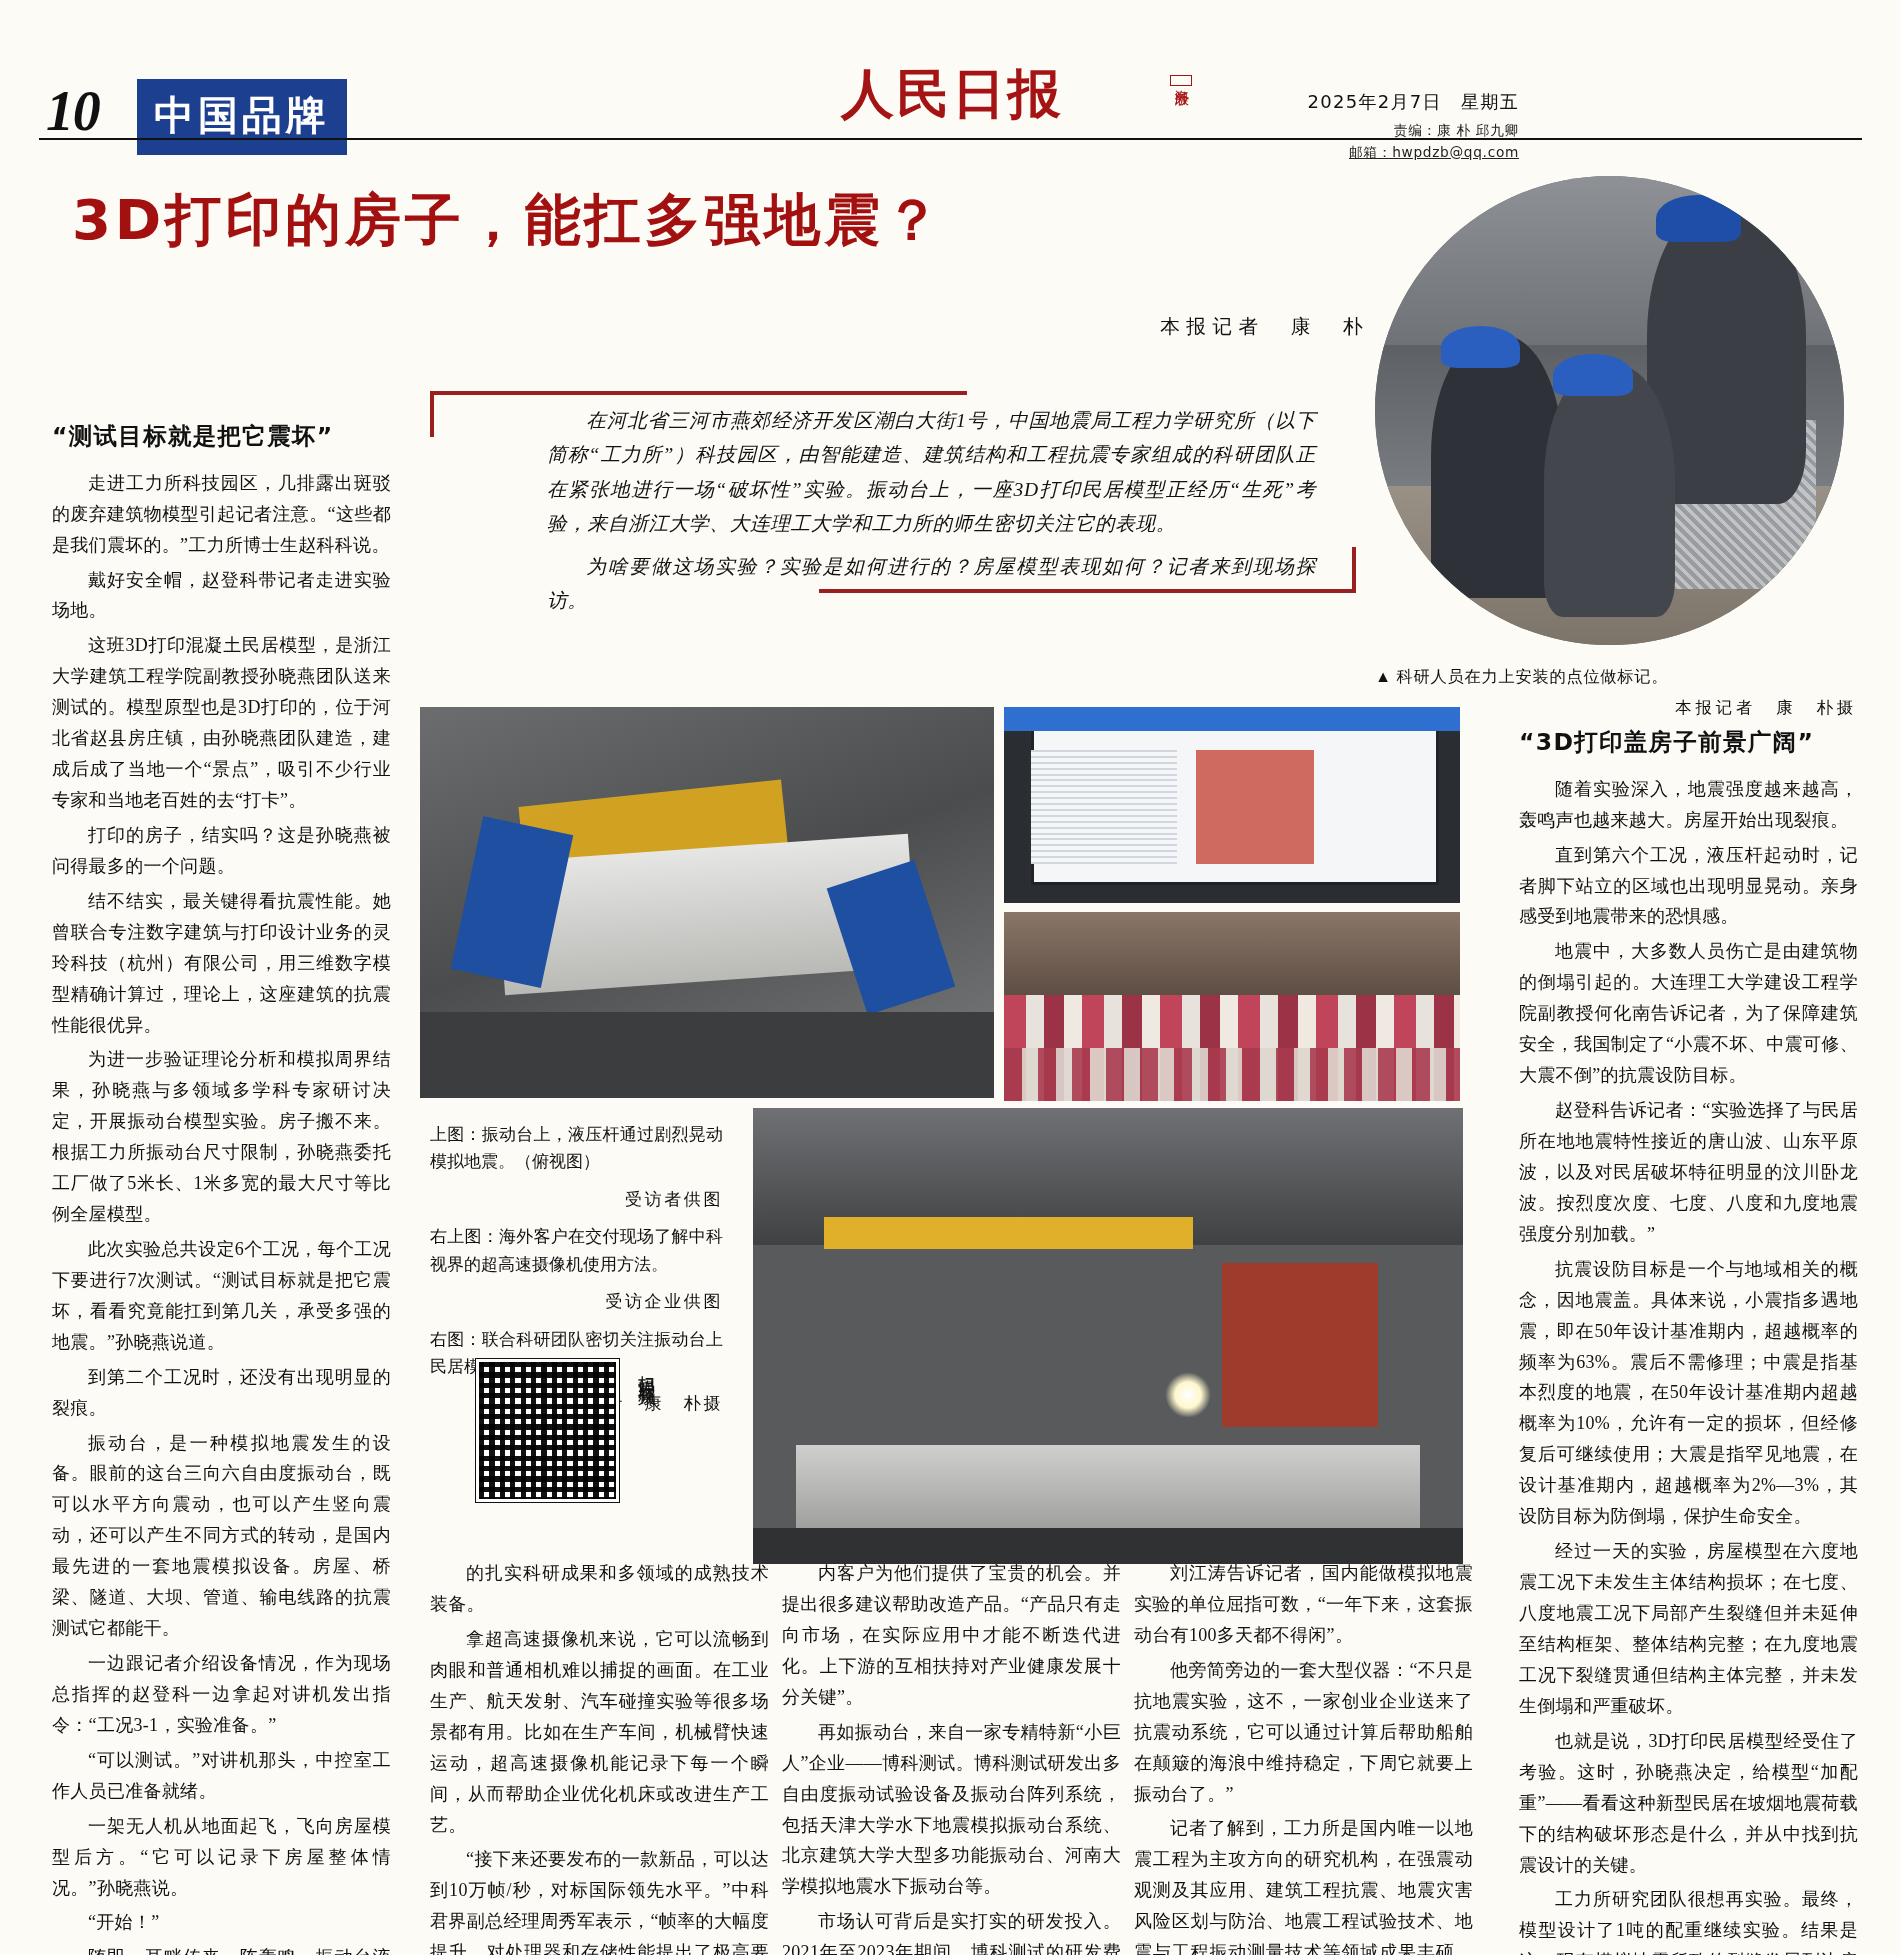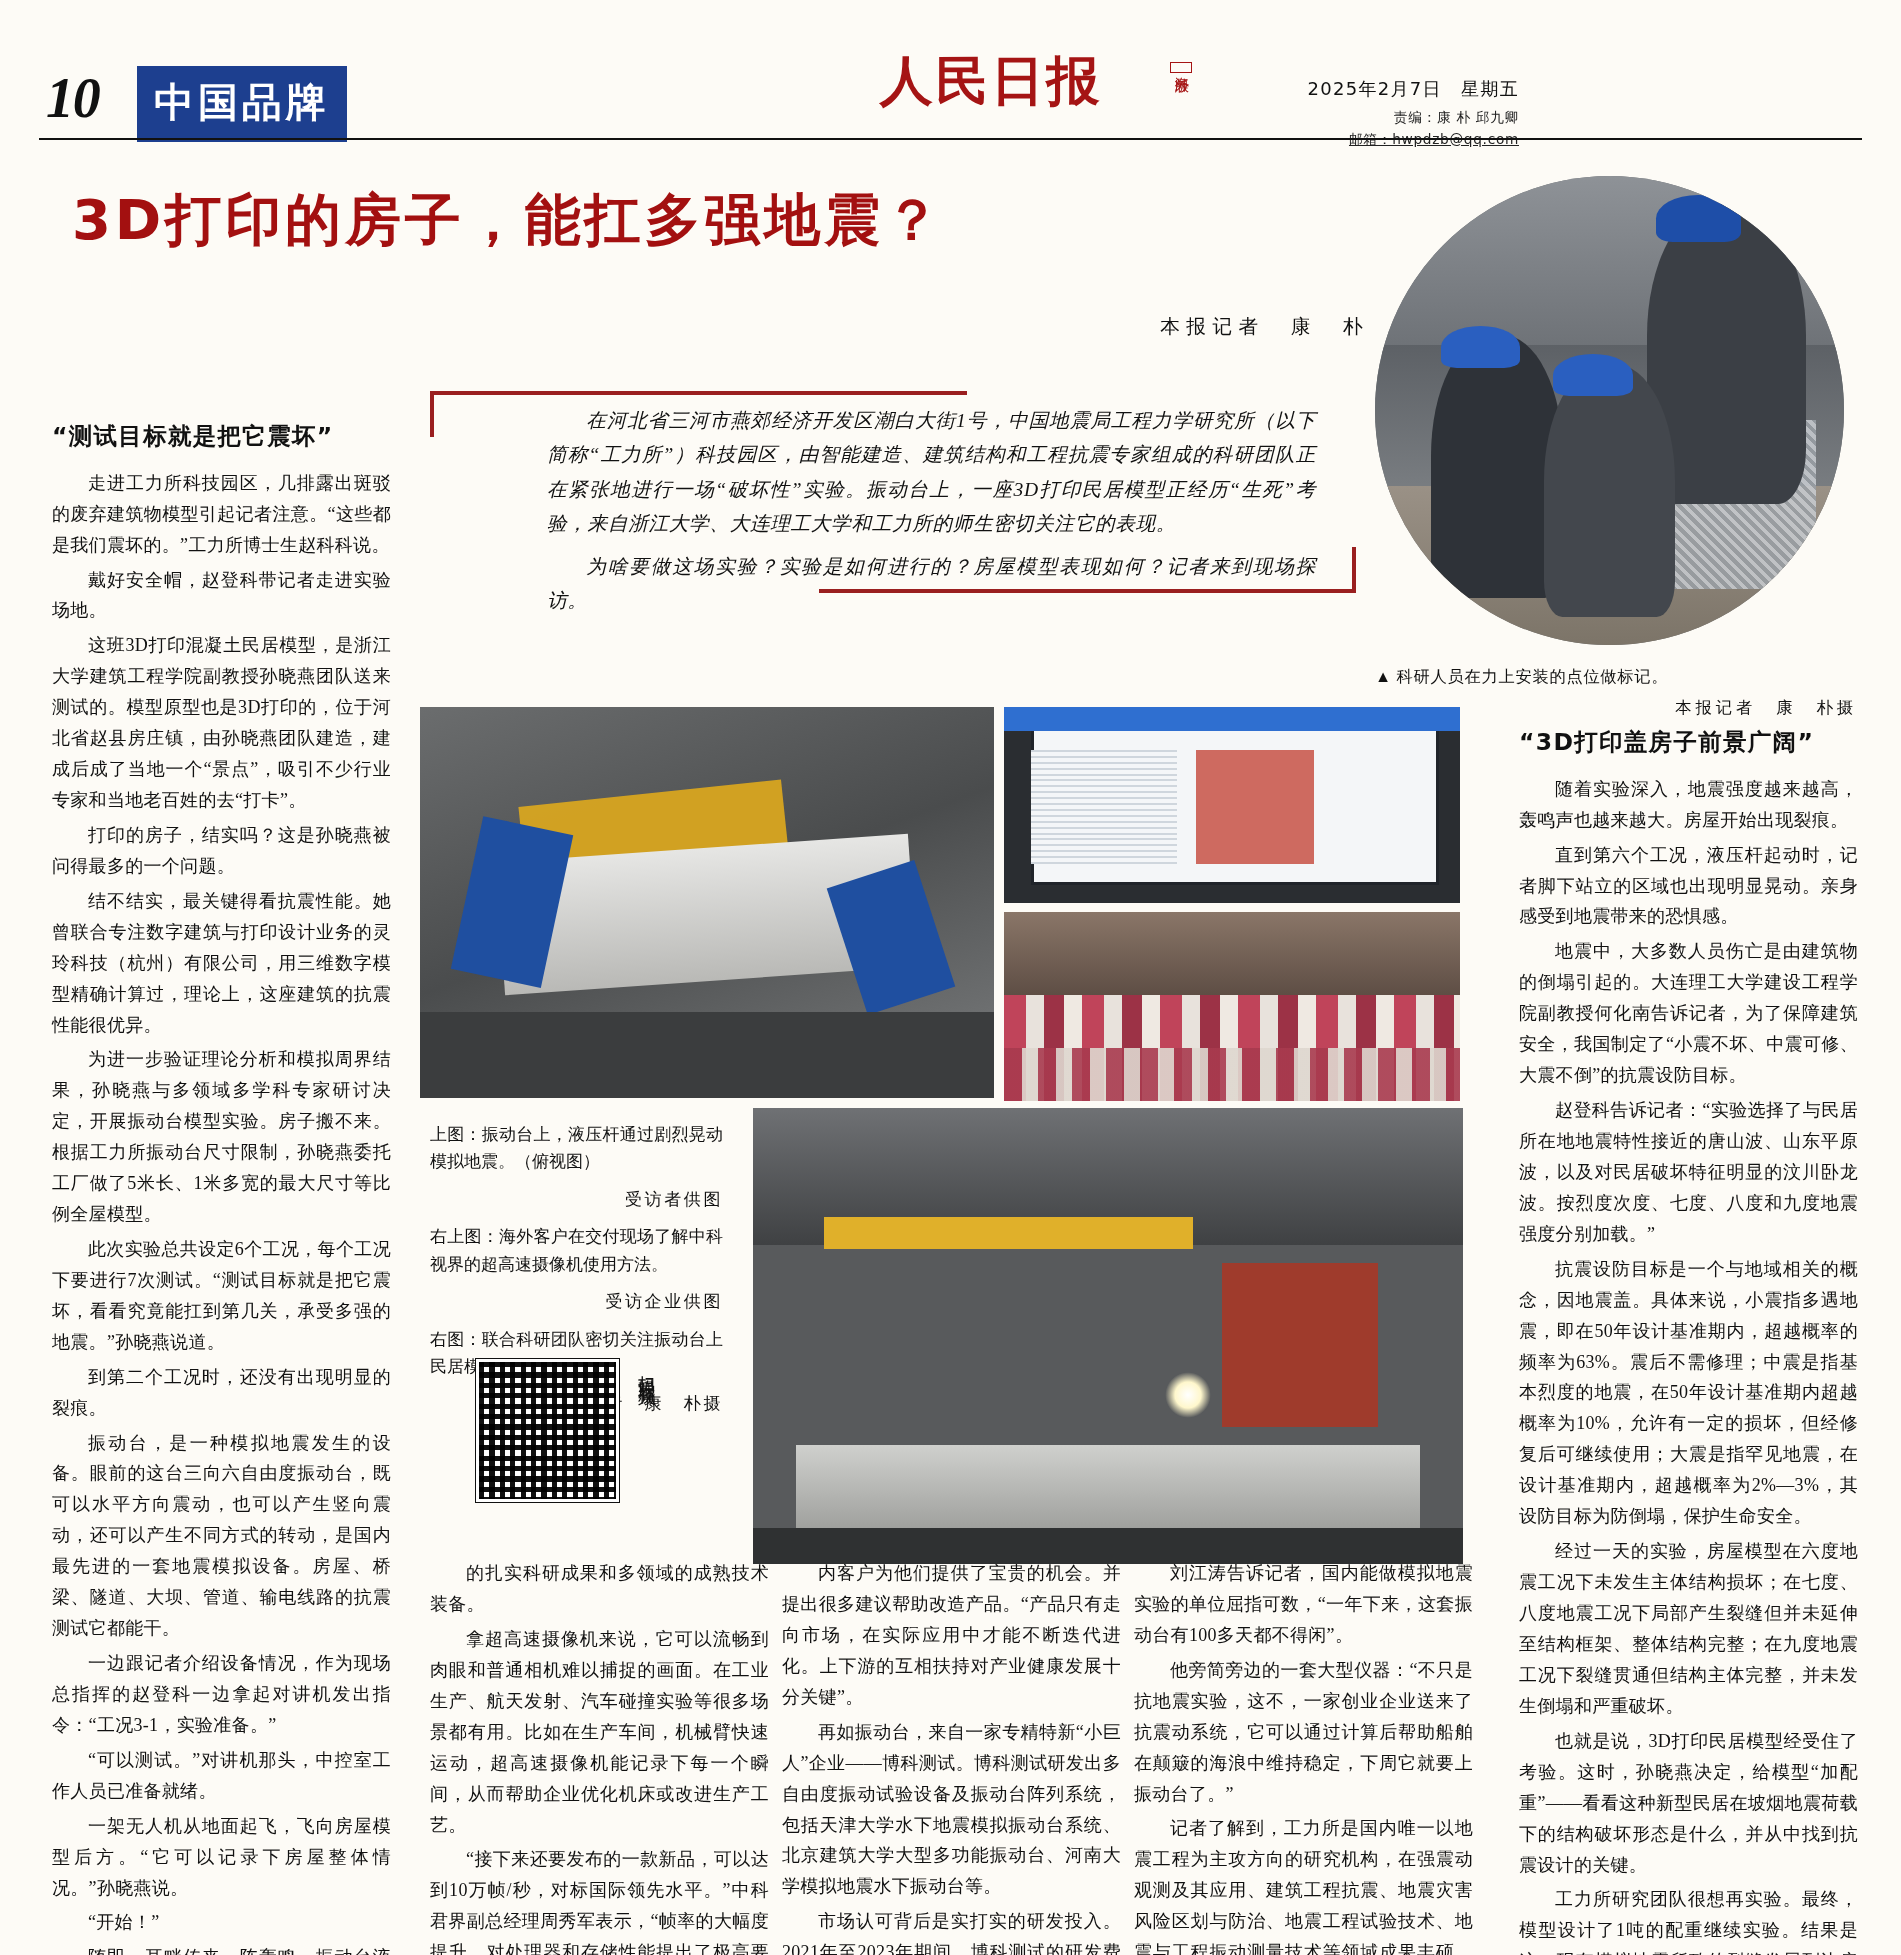--- a/index.html
+++ b/index.html
@@ -2,27 +2,27 @@
 <html style="font-size:10.4px"><head>
 <meta charset="utf-8">
 <style>
   html,body{margin:0;padding:0;background:#d8d4cd;}
   body{font-family:"Liberation Serif", serif;}
   .page{
     width:1901px;height:1955px;background:#fdfbf6;position:relative;
     box-sizing:border-box;padding:0;overflow:hidden;
   }
   
-  .masthead{position:absolute;left:0;top:4px;width:1597px;height:137px;}
+  .masthead{position:absolute;left:0;top:17px;width:1597px;height:137px;}
   .pagenum{position:absolute;left:46px;top:62px;font-family:"Liberation Serif",serif;
     font-style:italic;font-weight:bold;font-size:56px;color:#111;letter-spacing:-1.3px;}
   .section-badge{position:absolute;left:137px;top:62px;background:#1d3f8f;color:#fff;
     font-family:"DejaVu Sans",sans-serif;font-weight:bold;font-size:40px;
     padding:9px 17px 11.7px 17px;letter-spacing:3.9px;}
-  .nameplate{position:absolute;left:841px;top:51px;width:300px;text-align:center;}
+  .nameplate{position:absolute;left:841px;top:51px;width:300px;text-align:left;}
   .nameplate .zh{font-family:"Liberation Serif",serif;font-weight:bold;font-size:53px;
     color:#a51414;letter-spacing:2.6px;line-height:1;}
   .nameplate .sub{position:absolute;right:-51px;top:6.5px;font-size:14.3px;color:#a51414;
     writing-mode:vertical-rl;letter-spacing:1.3px;border:1.3px solid #a51414;padding:2.6px 2px;
     line-height:1.1;}
   .dateline{position:absolute;right:78px;top:73px;text-align:right;
     font-family:"DejaVu Sans",sans-serif;}
   .dateline .d1{font-size:18px;color:#111;letter-spacing:1.3px;}
   .dateline .d2{font-size:13.7px;color:#222;margin-top:7.8px;letter-spacing:0.7px;}
   .dateline .d3{font-size:13.7px;color:#222;margin-top:3.9px;letter-spacing:0.7px;text-decoration:underline;}

